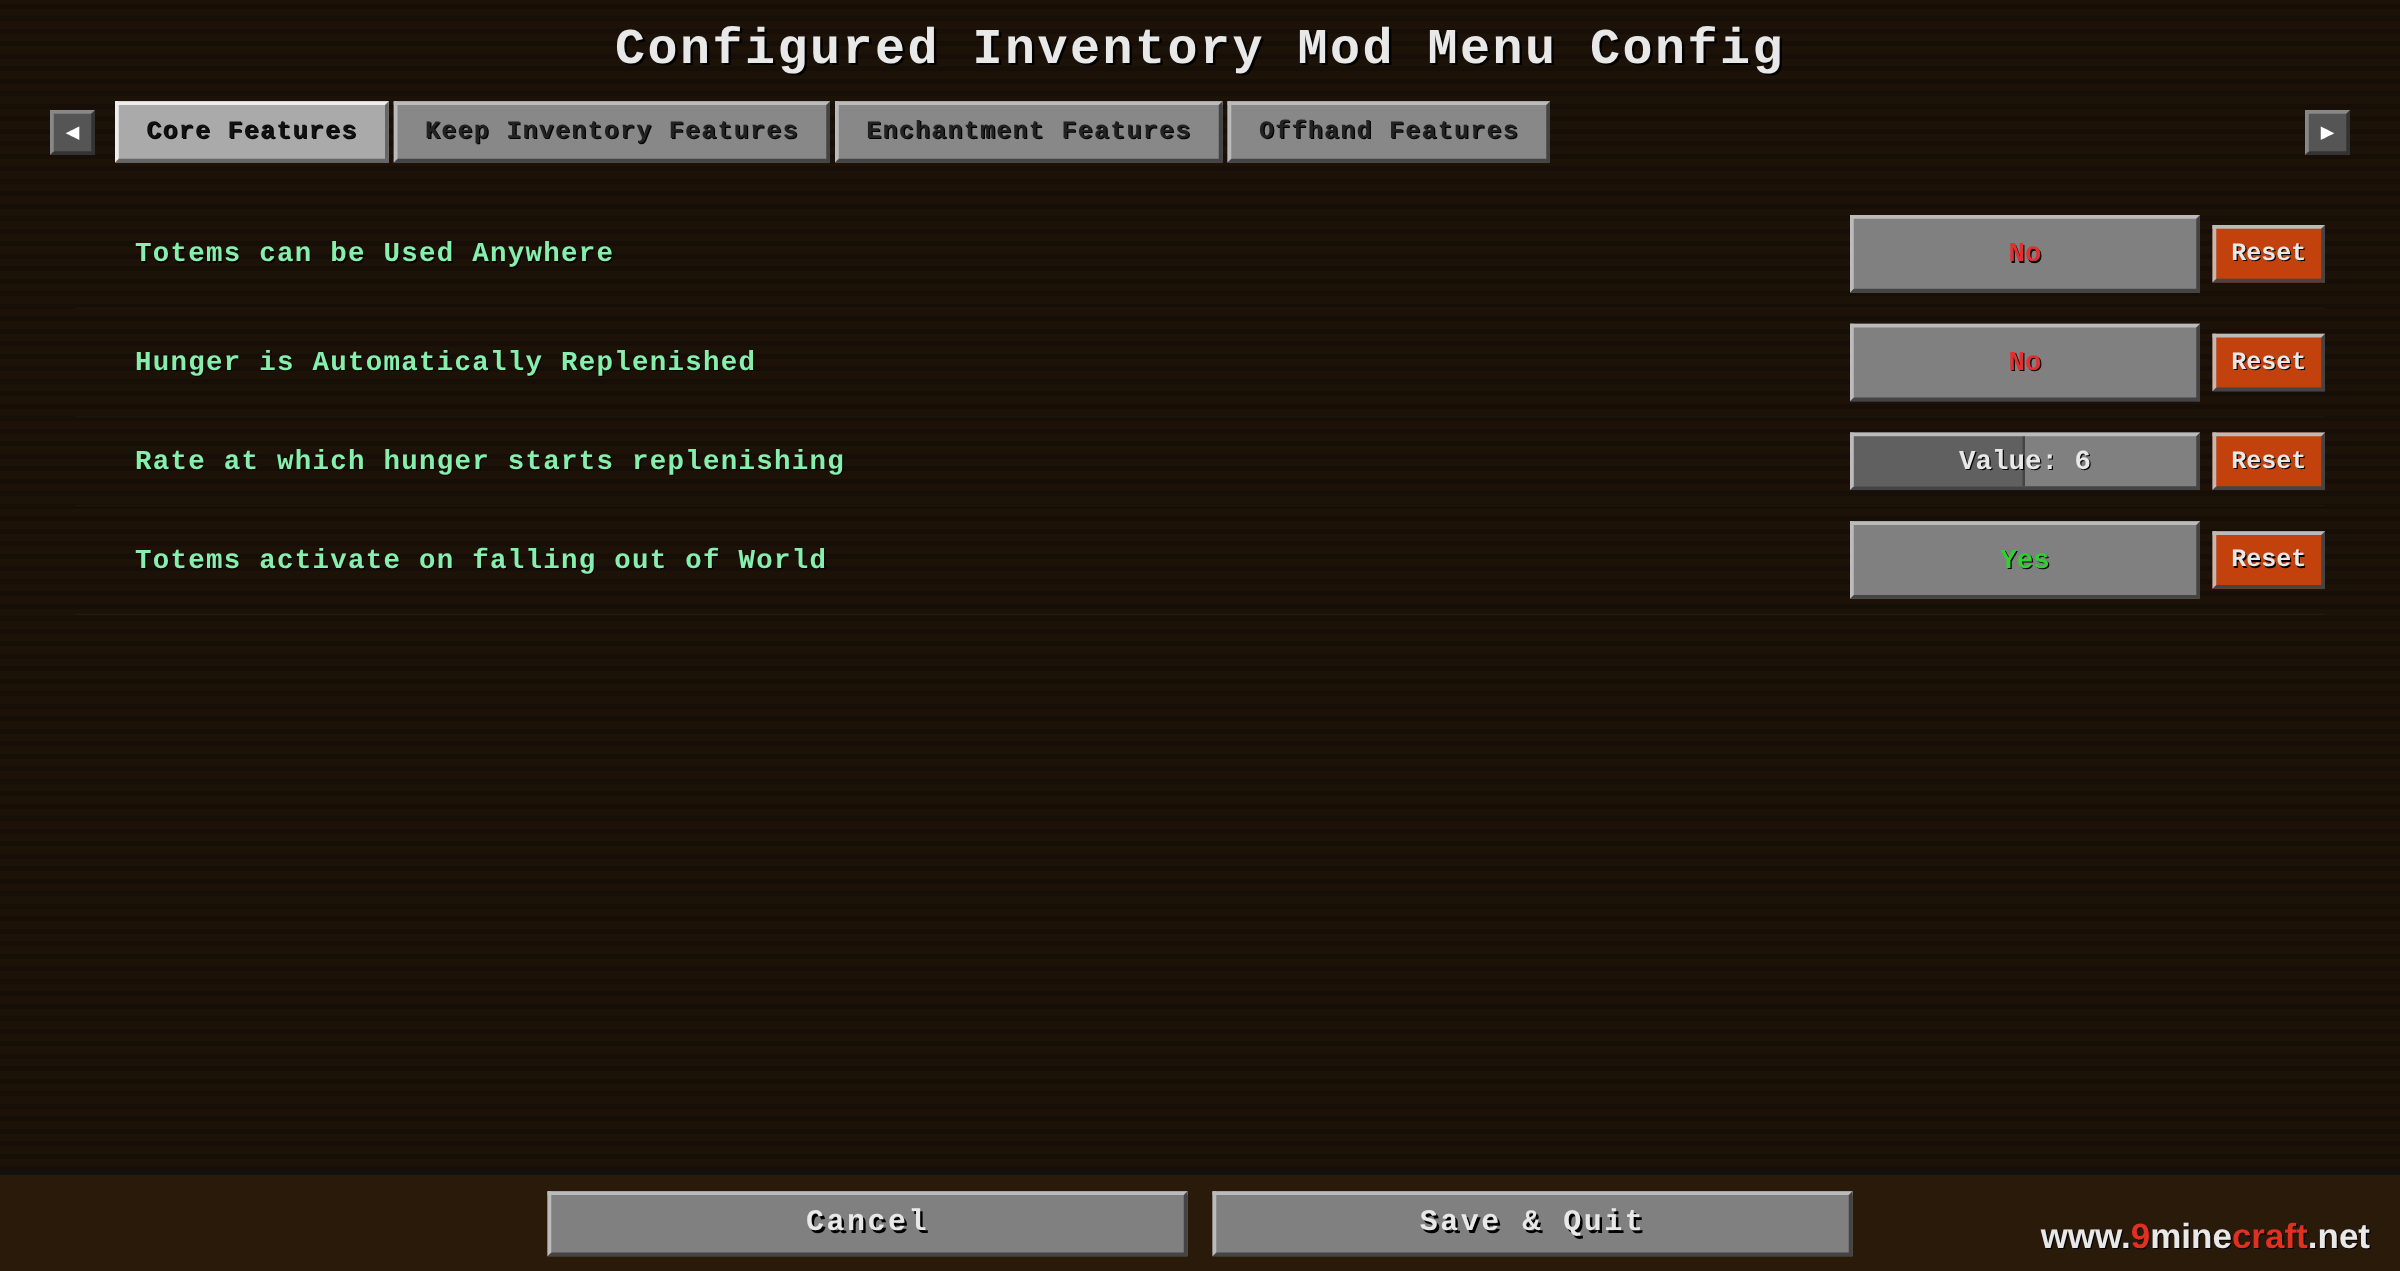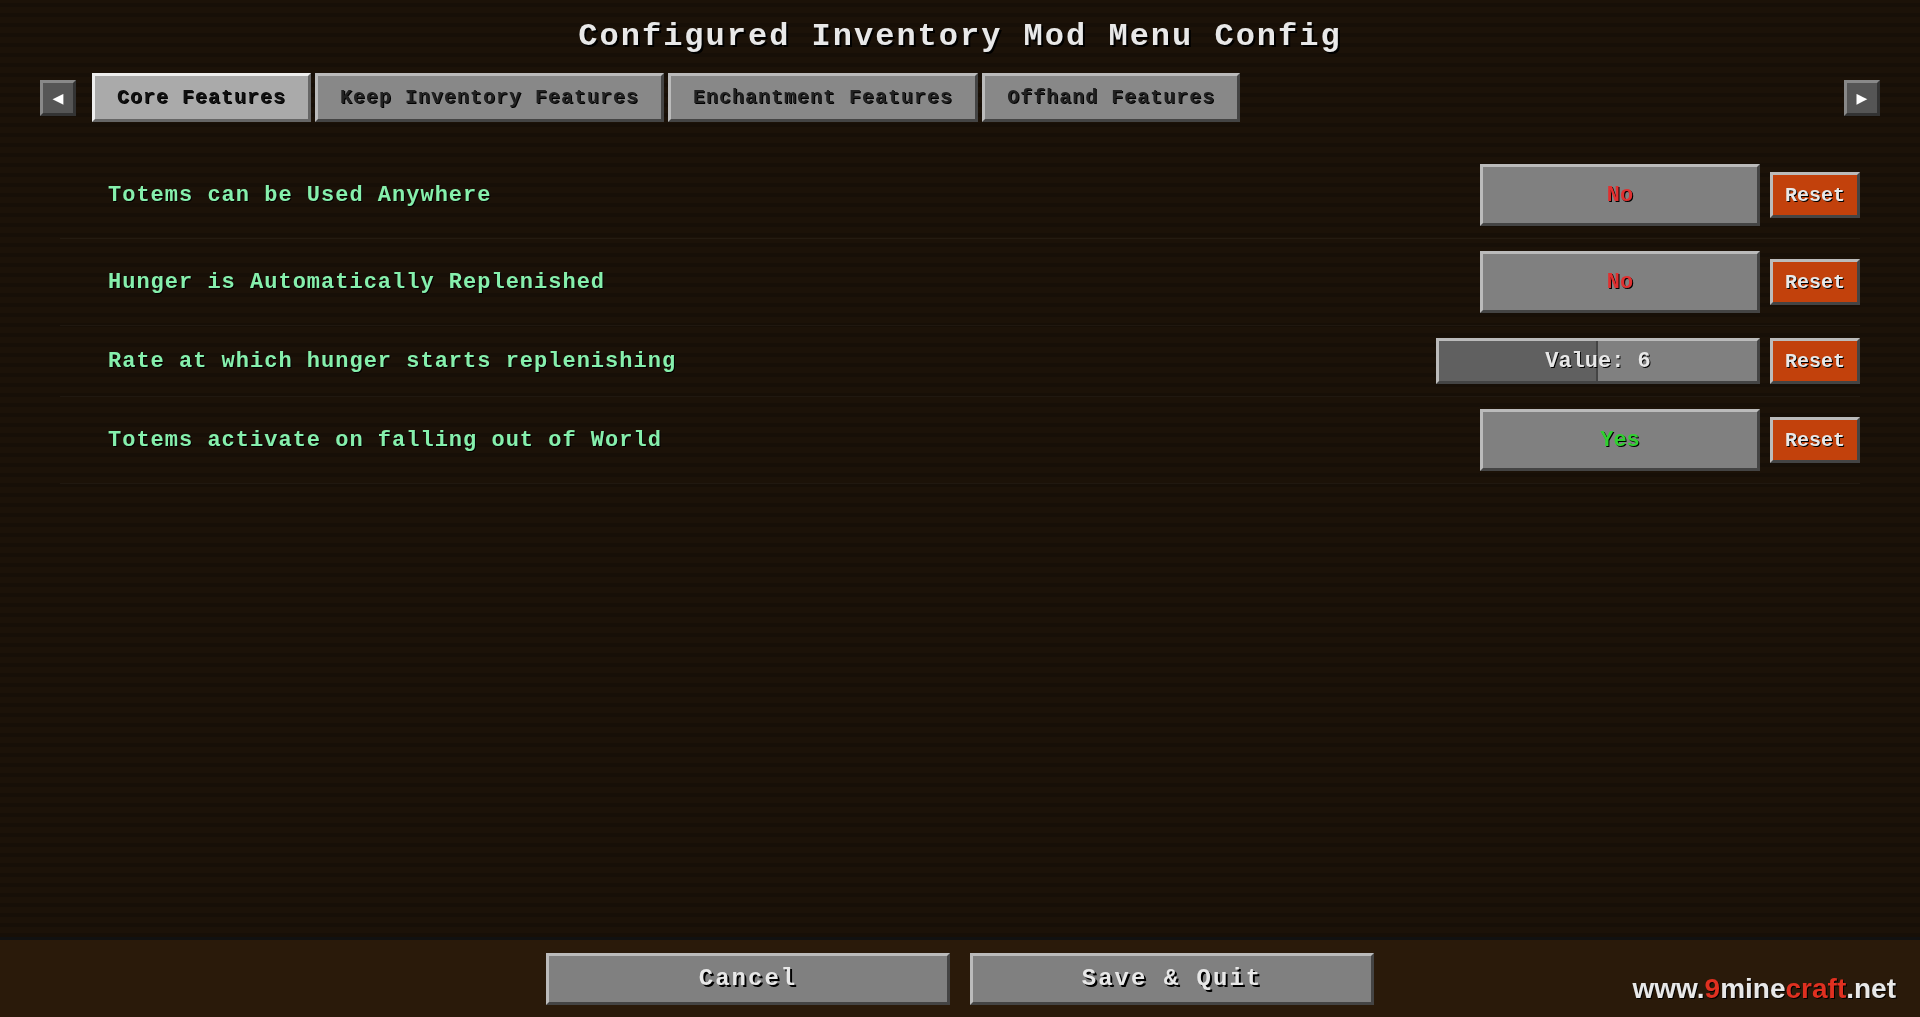--- a/index.html
+++ b/index.html
@@ -33,21 +33,21 @@
       width: 100%;
       height: 100%;
       display: flex;
       flex-direction: column;
       align-items: center;
     }
 
     
     .title {
       color: #e8e8e8;
-      font-size: 32px;
+      font-size: 40px;
       font-weight: bold;
       letter-spacing: 2px;
       text-align: center;
       margin-top: 18px;
       margin-bottom: 18px;
       text-shadow: 2px 2px 0px #000;
       font-family: 'Courier New', Courier, monospace;
     }
 
     
@@ -193,21 +193,21 @@
       border-top: 3px solid #111;
       display: flex;
       align-items: center;
       justify-content: center;
       gap: 20px;
       padding: 0 40px;
       position: relative;
     }
 
     .bottom-btn {
-      width: 404px;
+      width: 512px;
       height: 52px;
       background: #808080;
       border: 3px solid;
       border-color: #bbb #444 #444 #bbb;
       display: flex;
       align-items: center;
       justify-content: center;
       cursor: pointer;
       font-family: 'Courier New', Courier, monospace;
       font-size: 24px;
@@ -228,21 +228,21 @@
     }
 
     .watermark-www { color: #e8e8e8; }
     .watermark-nine { color: #e03020; }
     .watermark-mine { color: #e8e8e8; }
     .watermark-craft { color: #e03020; }
     .watermark-net { color: #e8e8e8; }
 
     
     .numeric-wrap {
-      width: 324px;
+      width: 280px;
       height: 46px;
       background: #808080;
       border: 3px solid;
       border-color: #bbb #444 #444 #bbb;
       display: flex;
       align-items: stretch;
       cursor: pointer;
       position: relative;
       overflow: hidden;
     }

